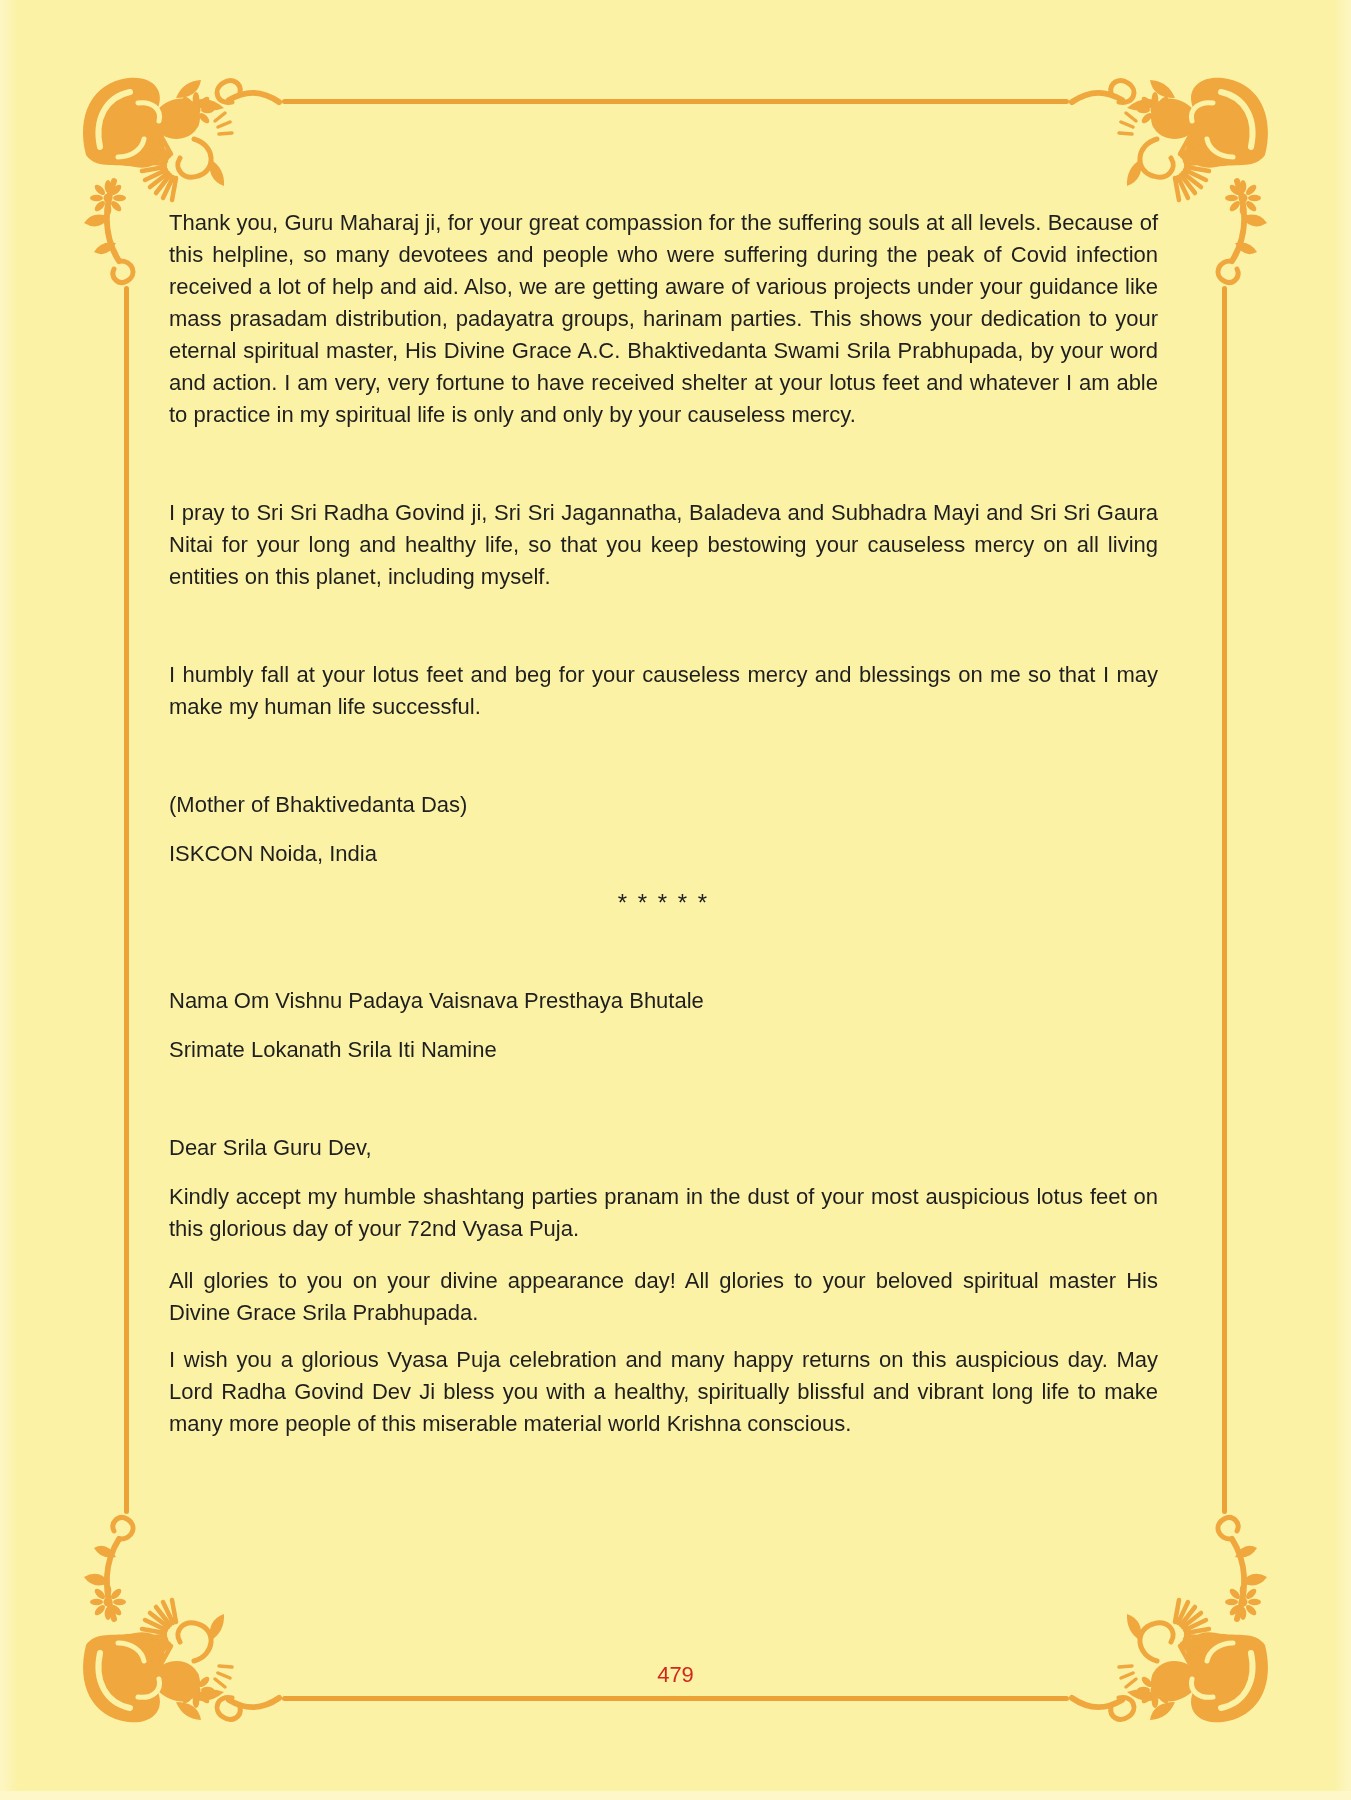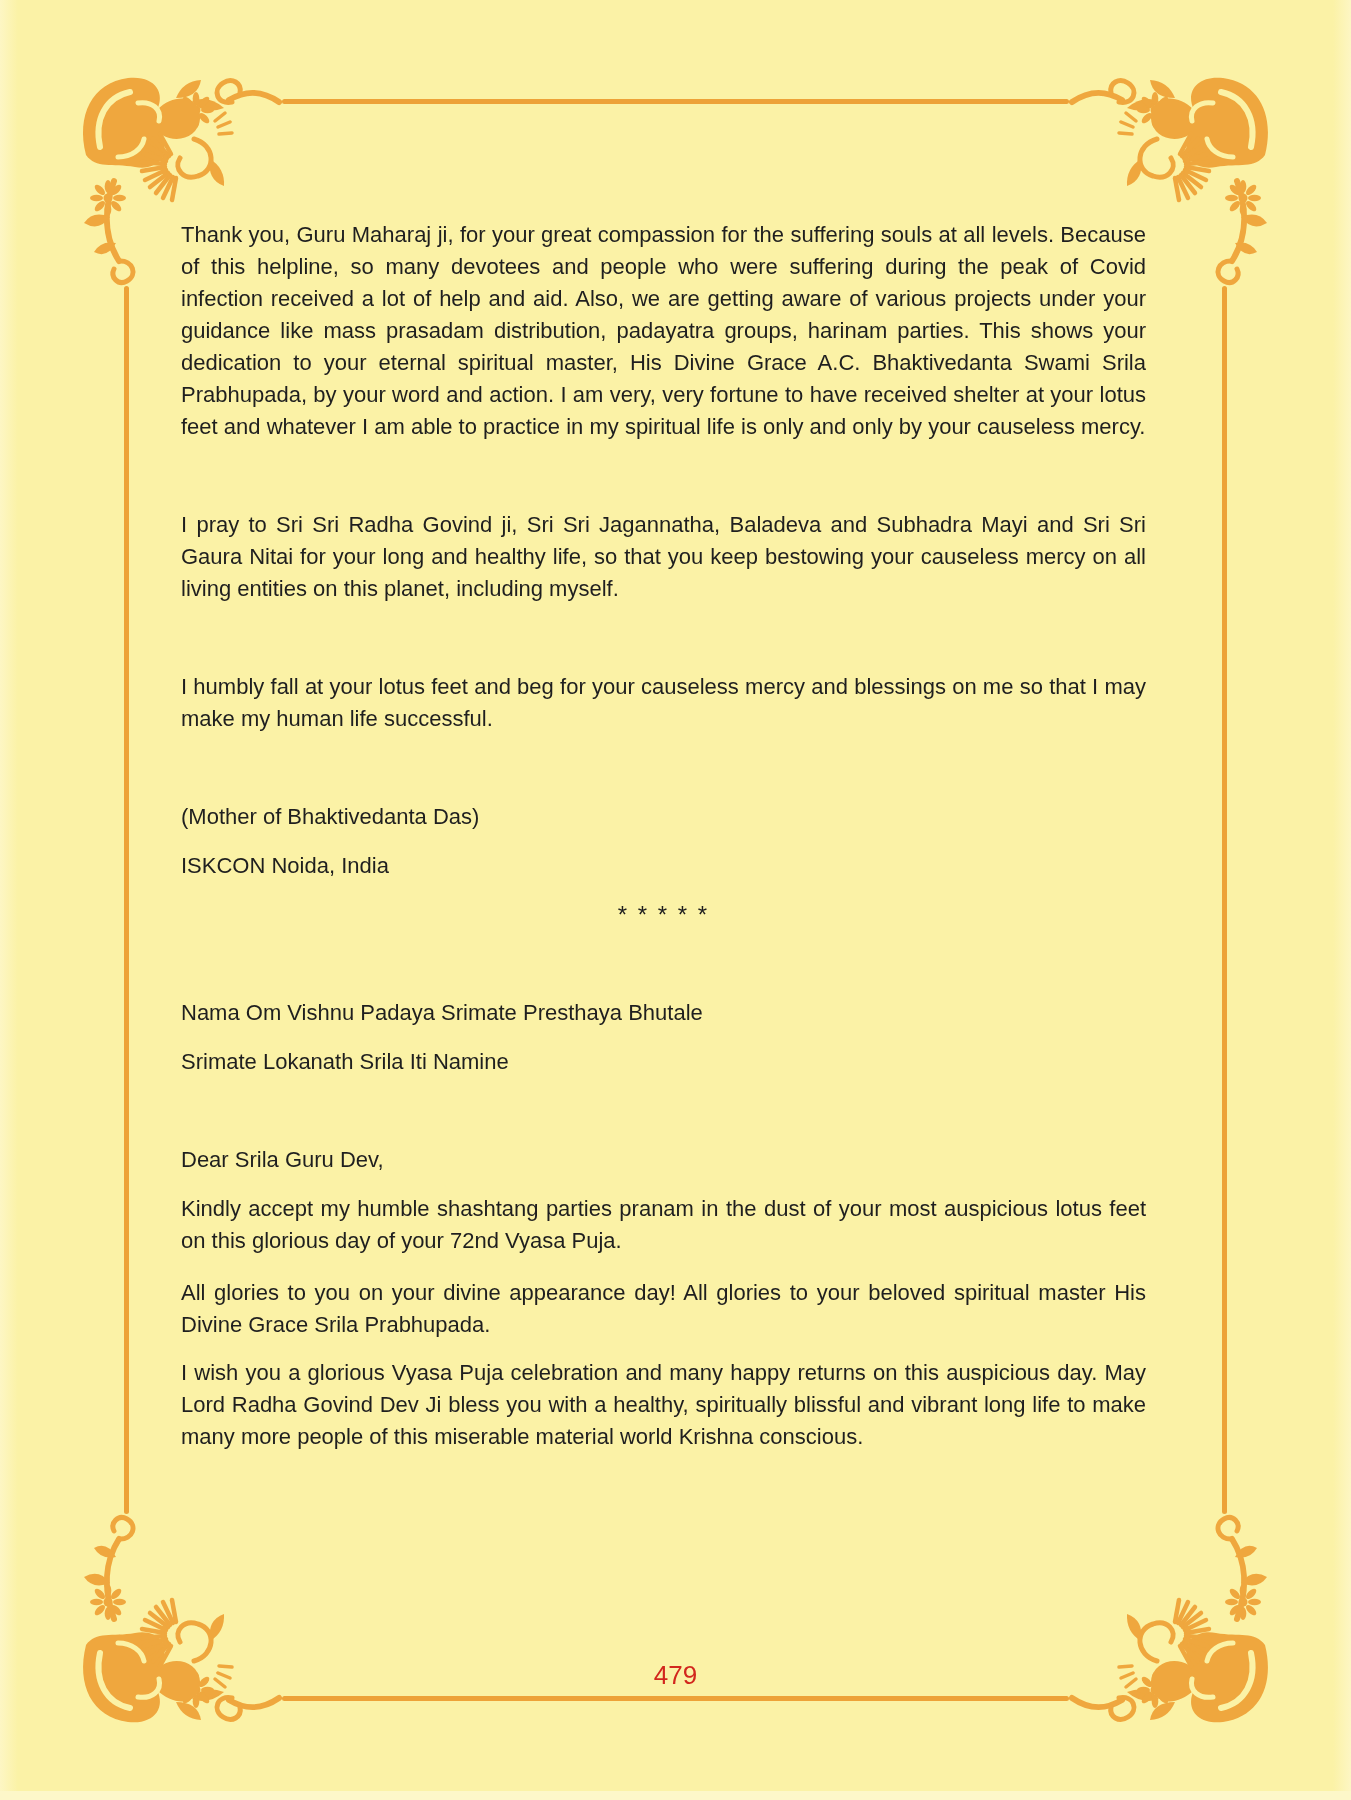--- a/index.html
+++ b/index.html
@@ -23,30 +23,30 @@
   .corner{position:absolute;width:210px;height:225px;}
   .corner.tl{left:72px;top:65px;}
   .corner.tr{left:1069px;top:65px;transform:scaleX(-1);}
   .corner.bl{left:72px;top:1510px;transform:scaleY(-1);}
   .corner.br{left:1069px;top:1510px;transform:scale(-1,-1);}
   
   .content{
     position:absolute;left:165px;top:203px;width:997px;
     font-size:22px;line-height:32px;color:#1f1f1f;
   }
-  .content p{margin:16px;}
+  .content p{margin:4px;}
   .p-body{text-align:justify;}
   .p-center{text-align:center;font-size:24px;letter-spacing:2px;}
   .g66{margin-bottom:66px !important;}
   .g20{margin-bottom:20px !important;}
   .g17{margin-bottom:17px !important;}
   .g15{margin-bottom:15px !important;}
   .page-number{
     position:absolute;left:0;right:0;top:1660px;text-align:center;
-    color:#d2271d;font-size:26px;line-height:30px;
+    color:#d2271d;font-size:22px;line-height:30px;
   }
 </style>
 </head>
 <body>
 
 <svg width="0" height="0" style="position:absolute" aria-hidden="true">
   <defs>
     <g id="rosette" fill="#efa73e">
       <circle r="4.5"></circle>
       <ellipse cx="11.5" rx="6.5" ry="3.3"></ellipse>
@@ -121,21 +121,21 @@
   <div class="content">
     <p class="p-body g66">Thank you, Guru Maharaj ji, for your great compassion for the suffering souls at all levels. Because of this helpline, so many devotees and people who were suffering during the peak of Covid infection received a lot of help and aid. Also, we are getting aware of various projects under your guidance like mass prasadam distribution, padayatra groups, harinam parties. This shows your dedication to your eternal spiritual master, His Divine Grace A.C. Bhaktivedanta Swami Srila Prabhupada, by your word and action. I am very, very fortune to have received shelter at your lotus feet and whatever I am able to practice in my spiritual life is only and only by your causeless mercy.</p>
     <p class="p-body g66">I pray to Sri Sri Radha Govind ji, Sri Sri Jagannatha, Baladeva and Subhadra Mayi and Sri Sri Gaura Nitai for your long and healthy life, so that you keep bestowing your causeless mercy on all living entities on this planet, including myself.</p>
     <p class="p-body g66">I humbly fall at your lotus feet and beg for your causeless mercy and blessings on me so that I may make my human life successful.</p>
 
     <p class="g17">(Mother of Bhaktivedanta Das)</p>
     <p class="g17">ISKCON Noida, India</p>
 
     <p class="p-center g66">* * * * *</p>
 
-    <p class="g17">Nama Om Vishnu Padaya Srimate Presthaya Bhutale</p>
+    <p class="g17">Nama Om Vishnu Padaya Vaisnava Presthaya Bhutale</p>
     <p class="g66">Srimate Lokanath Srila Iti Namine</p>
 
     <p class="g17">Dear Srila Guru Dev,</p>
     <p class="p-body g20">Kindly accept my humble shashtang parties pranam in the dust of your most auspicious lotus feet on this glorious day of your 72nd Vyasa Puja.</p>
     <p class="p-body g15">All glories to you on your divine appearance day! All glories to your beloved spiritual master His Divine Grace Srila Prabhupada.</p>
     <p class="p-body">I wish you a glorious Vyasa Puja celebration and many happy returns on this auspicious day. May Lord Radha Govind Dev Ji bless you with a healthy, spiritually blissful and vibrant long life to make many more people of this miserable material world Krishna conscious.</p>
   </div>
 
   <div class="page-number">479</div>
 

